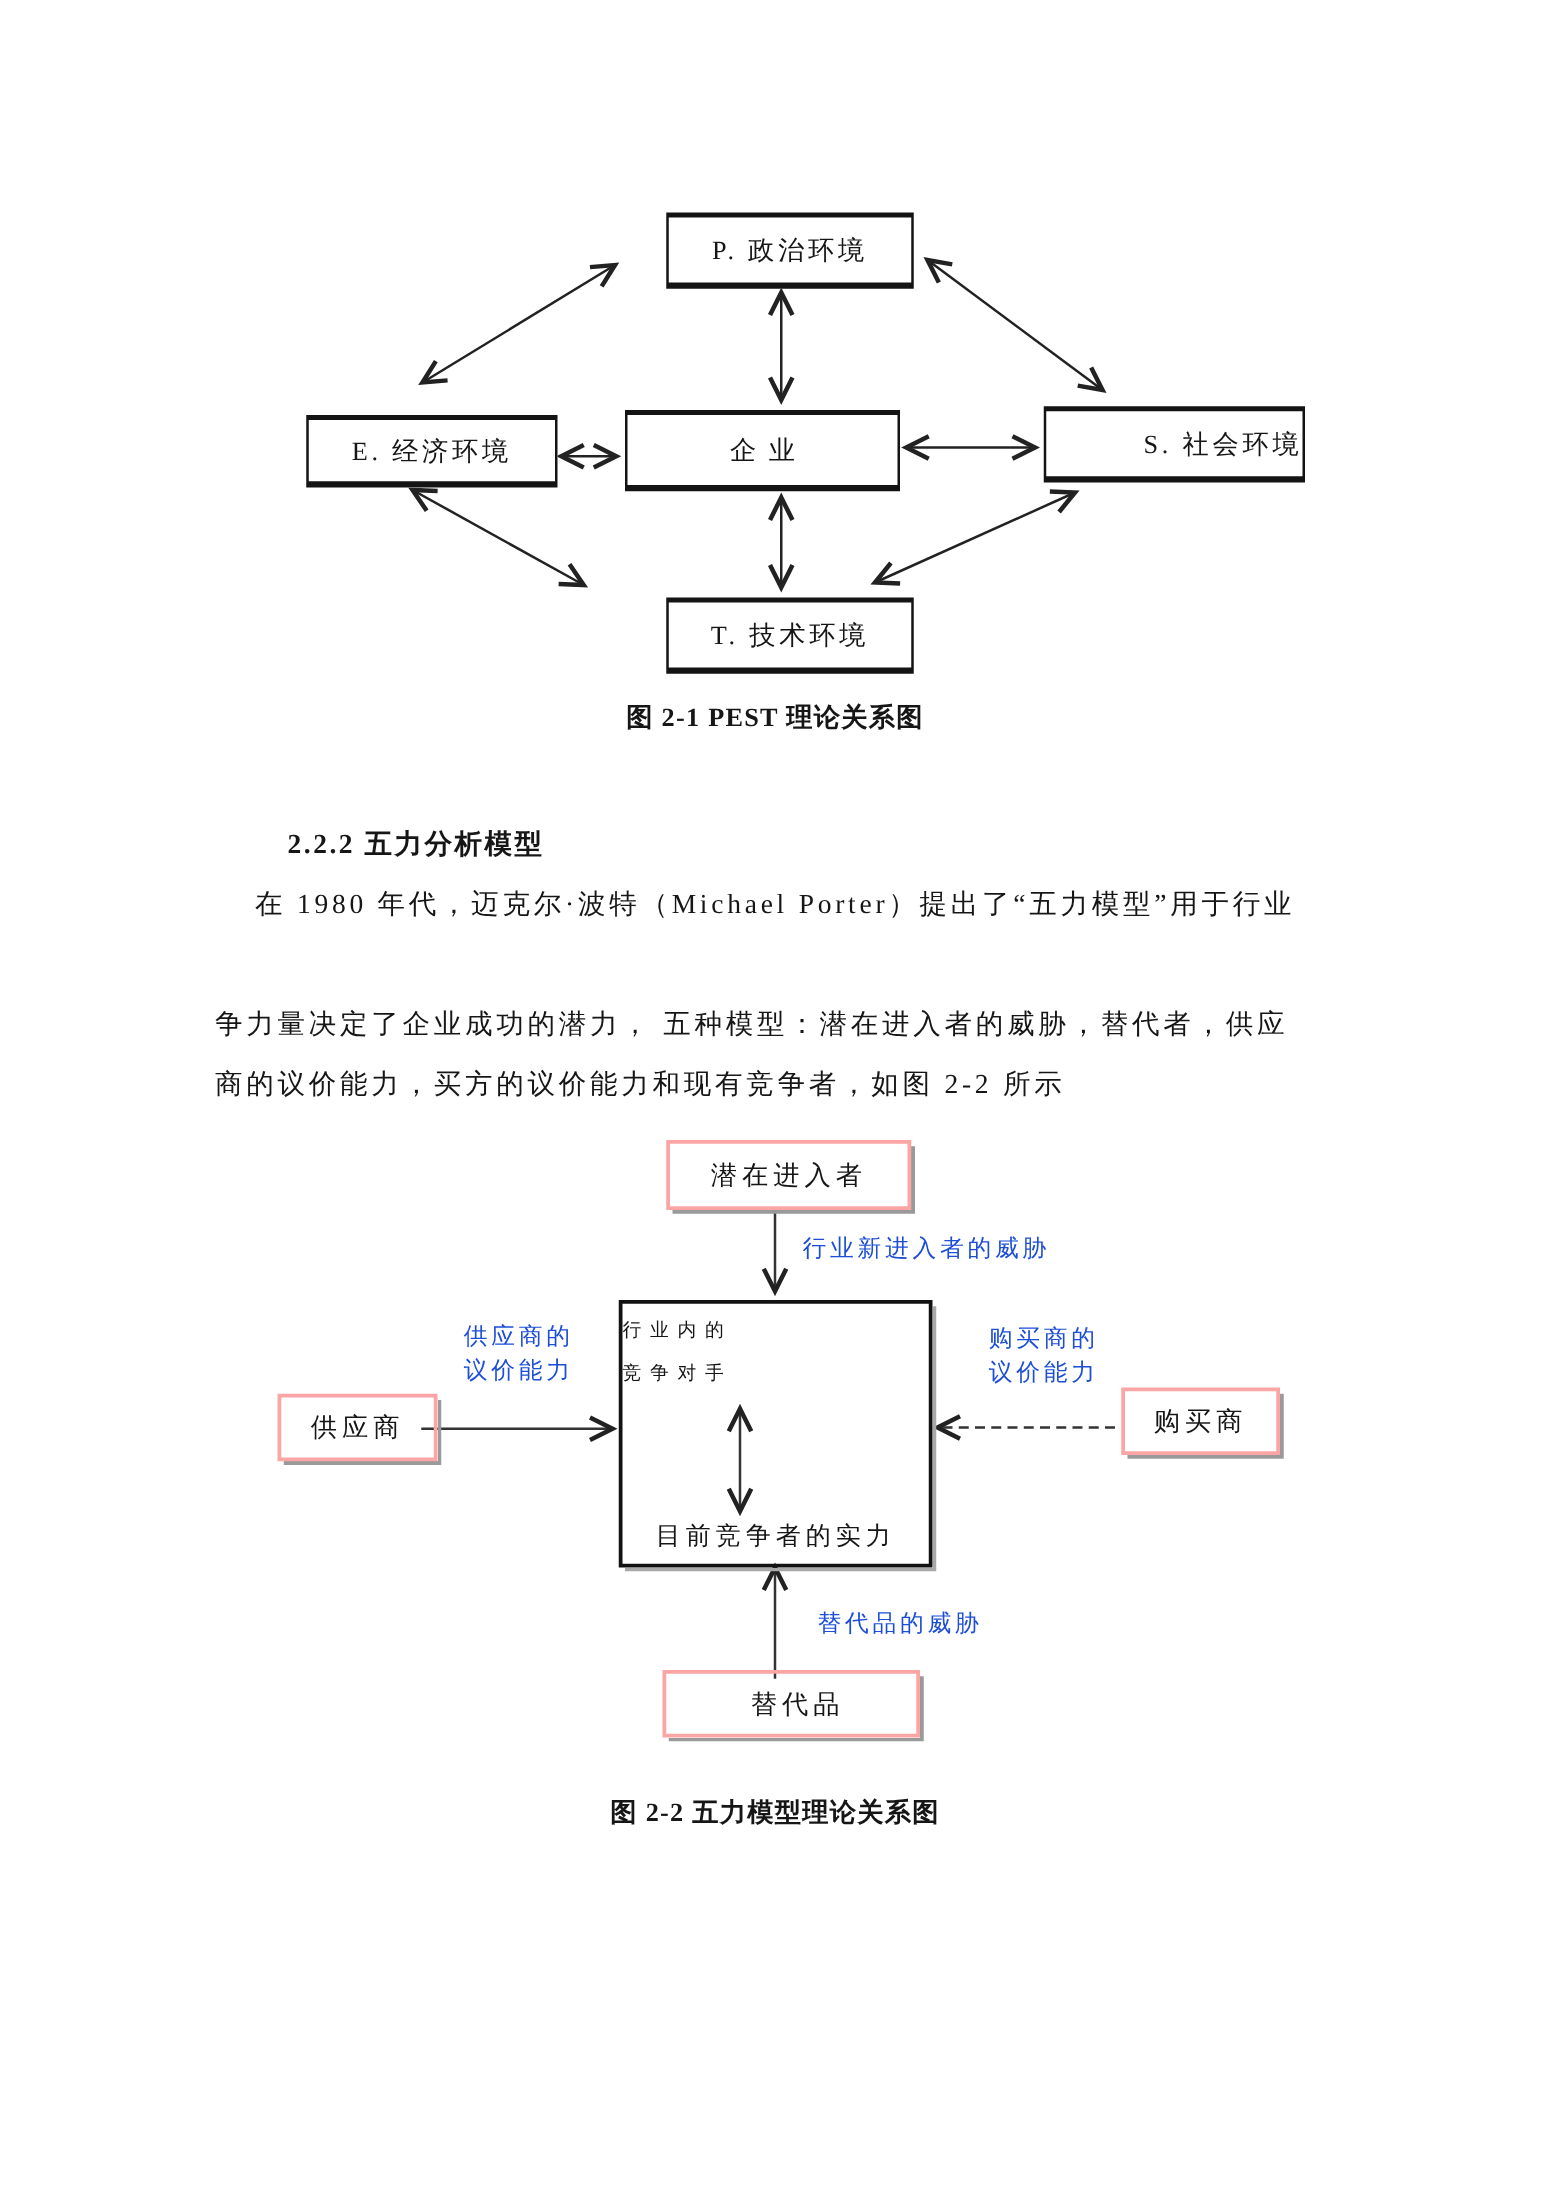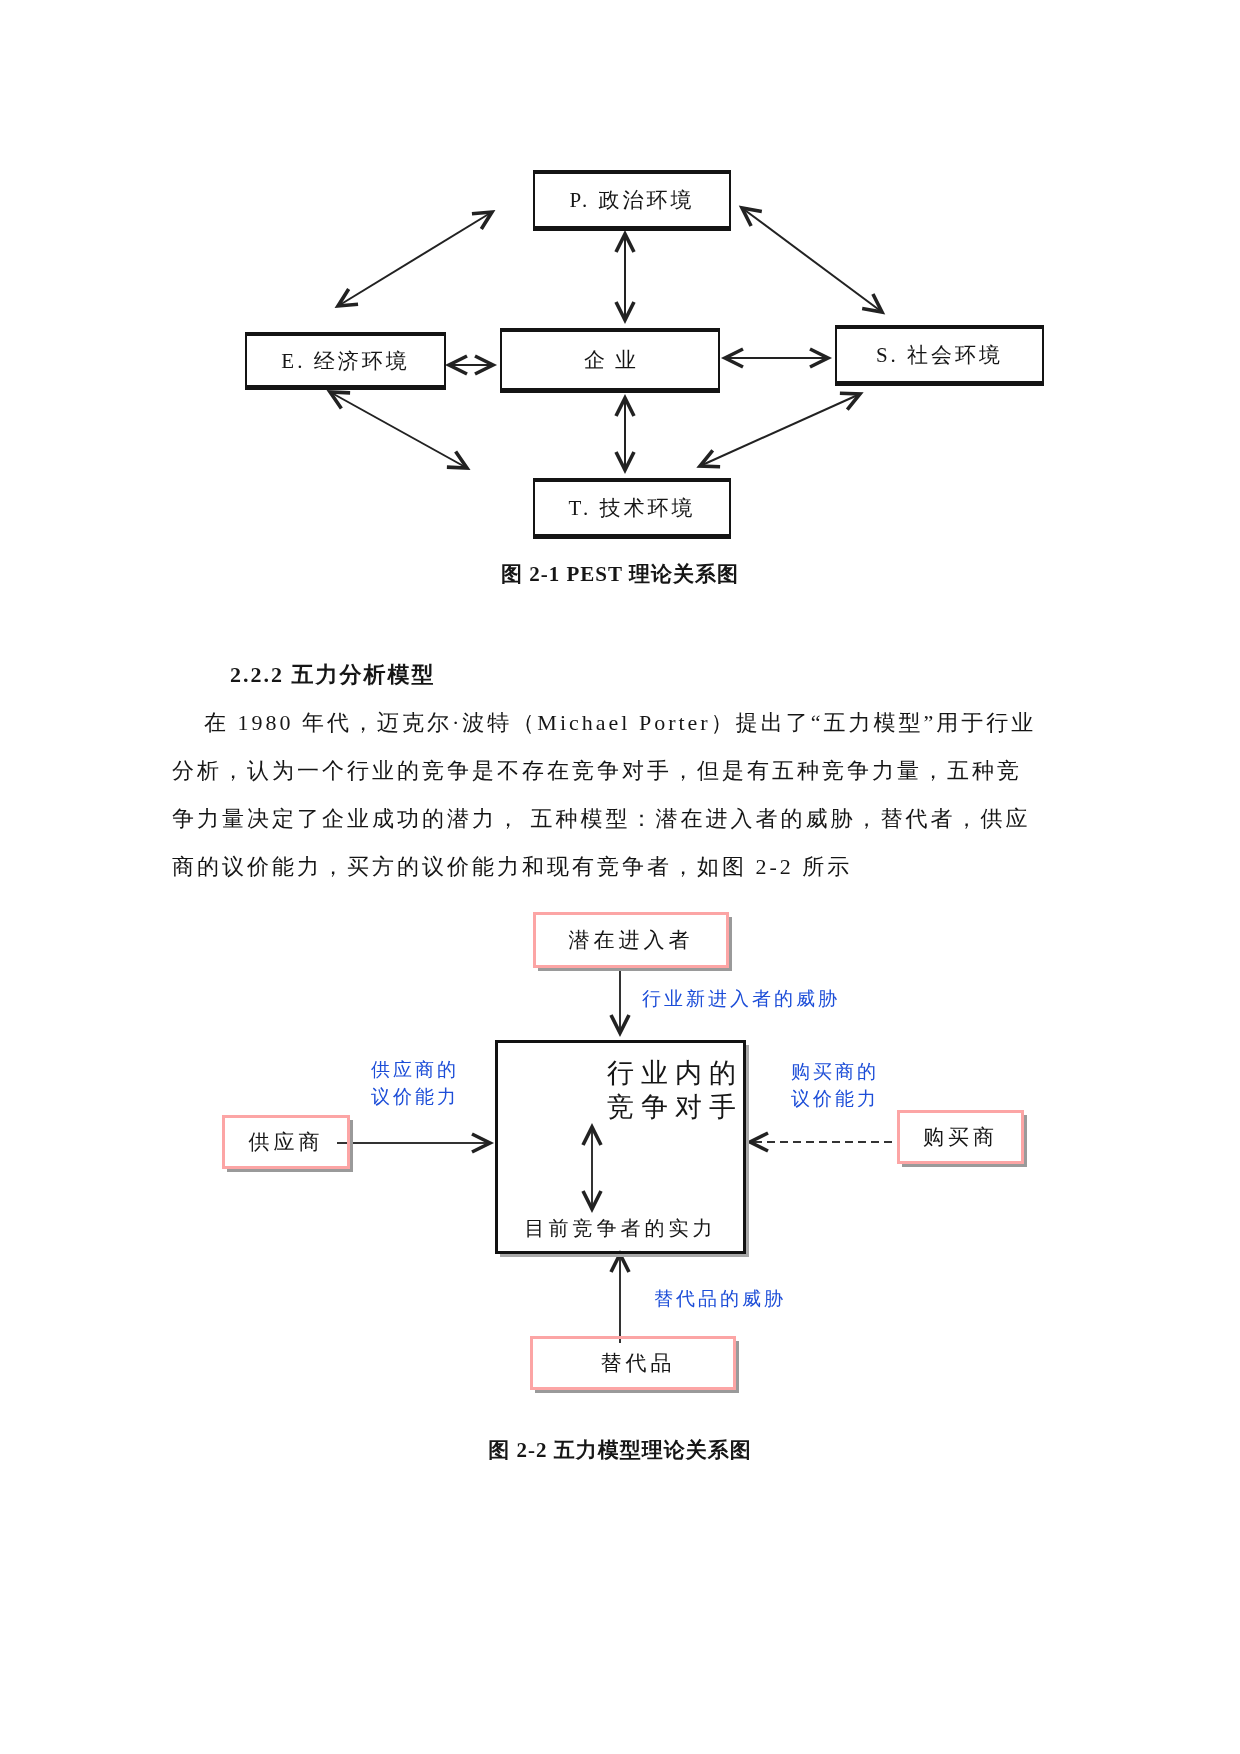--- a/index.html
+++ b/index.html
@@ -18,21 +18,21 @@
   }
   .dbox2{
     position:absolute;display:flex;align-items:center;justify-content:center;
     background:transparent;border:3px solid #fca5a5;box-shadow:4px 4px 0 -1px #9a9a9a;
     font-size:21px;letter-spacing:4px;white-space:nowrap;
   }
   .centerbox{
     position:absolute;background:transparent;border:3px solid #121212;
     box-shadow:4px 4px 0 -1px #a8a8a8;
   }
-  .centerbox .cline{position:absolute;width:100%;text-align:right;font-size:27px;letter-spacing:7px;}
+  .centerbox .cline{position:absolute;width:100%;text-align:left;font-size:15px;letter-spacing:7px;}
   .centerbox .cbottom{position:absolute;bottom:9px;width:100%;text-align:center;font-size:20px;letter-spacing:4px;white-space:nowrap;}
   .alabel{
     position:absolute;font-size:19px;letter-spacing:3px;color:#1d4ed8;white-space:pre-line;
   }
   .alabel.ctr{text-align:center;line-height:27px;}
   .caption{
     position:absolute;left:0;width:1240px;text-align:center;
     font-weight:700;font-size:21px;letter-spacing:1px;
   }
   .heading{position:absolute;font-weight:700;font-size:22px;letter-spacing:2px;}
@@ -65,34 +65,33 @@
     </svg>
     <div class="dbox" style="left:353px;top:10px;width:194px;height:52px;">
         <span>P. 政治环境</span>
       </div>
     <div class="dbox" style="left:65px;top:172px;width:197px;height:49px;">
         <span>E. 经济环境</span>
       </div>
     <div class="dbox enterprise" style="left:320px;top:168px;width:216px;height:56px;">
         <span>企业</span>
       </div>
-    <div class="dbox" style="left:655px;top:165px;width:205px;height:52px;">
+    <div class="dbox" style="left:655px;top:165px;width:205px;height:52px;justify-content:flex-end;">
         <span>S. 社会环境</span>
       </div>
     <div class="dbox" style="left:353px;top:318px;width:194px;height:52px;">
         <span>T. 技术环境</span>
       </div>
   </div>
 
   <div class="caption" style="top:560px;">图 2-1 PEST 理论关系图</div>
 
   <div class="heading" style="left:230px;top:660px;">2.2.2 五力分析模型</div>
 
   <div class="pline" style="left:204px;top:708px;"><span>在 </span><b>1980</b><span> 年代，迈克尔·波特（</span><b>Michael Porter</b><span>）提出了“五力模型”用于行业</span></div>
-  <div class="pline" style="left:172px;top:756px;"><span>分析，认为一个行业的竞争是不存在竞争对手，但是有五种竞争力量，五种竞</span></div>
   <div class="pline" style="left:172px;top:804px;"><span>争力量决定了企业成功的潜力， 五种模型：潜在进入者的威胁，替代者，供应</span></div>
   <div class="pline" style="left:172px;top:852px;"><span>商的议价能力，买方的议价能力和现有竞争者，如图 </span><b>2-2</b><span> 所示</span></div>
 
   <div class="fig" style="left:180px;top:900px;width:900px;height:520px;">
     <svg width="900" height="520">
       <g stroke="#333" stroke-width="2">
         <line x1="440" y1="70" x2="440" y2="133" marker-end="url(#ah)"></line>
         <line x1="157" y1="243" x2="310" y2="243" marker-end="url(#ah)"></line>
         <line x1="712" y1="242" x2="570" y2="242" marker-end="url(#ah)" stroke-dasharray="8 5"></line>
         <line x1="440" y1="443" x2="440" y2="354" marker-end="url(#ah)"></line>

